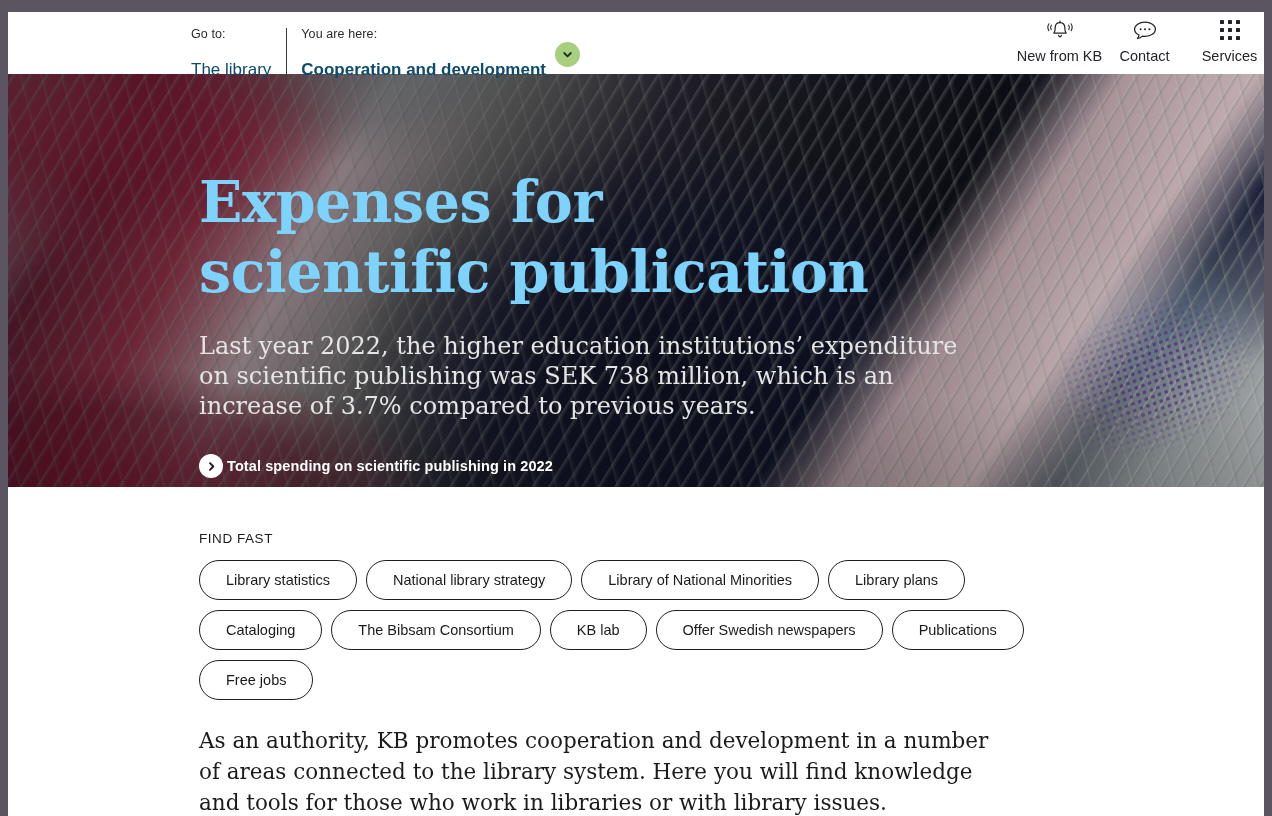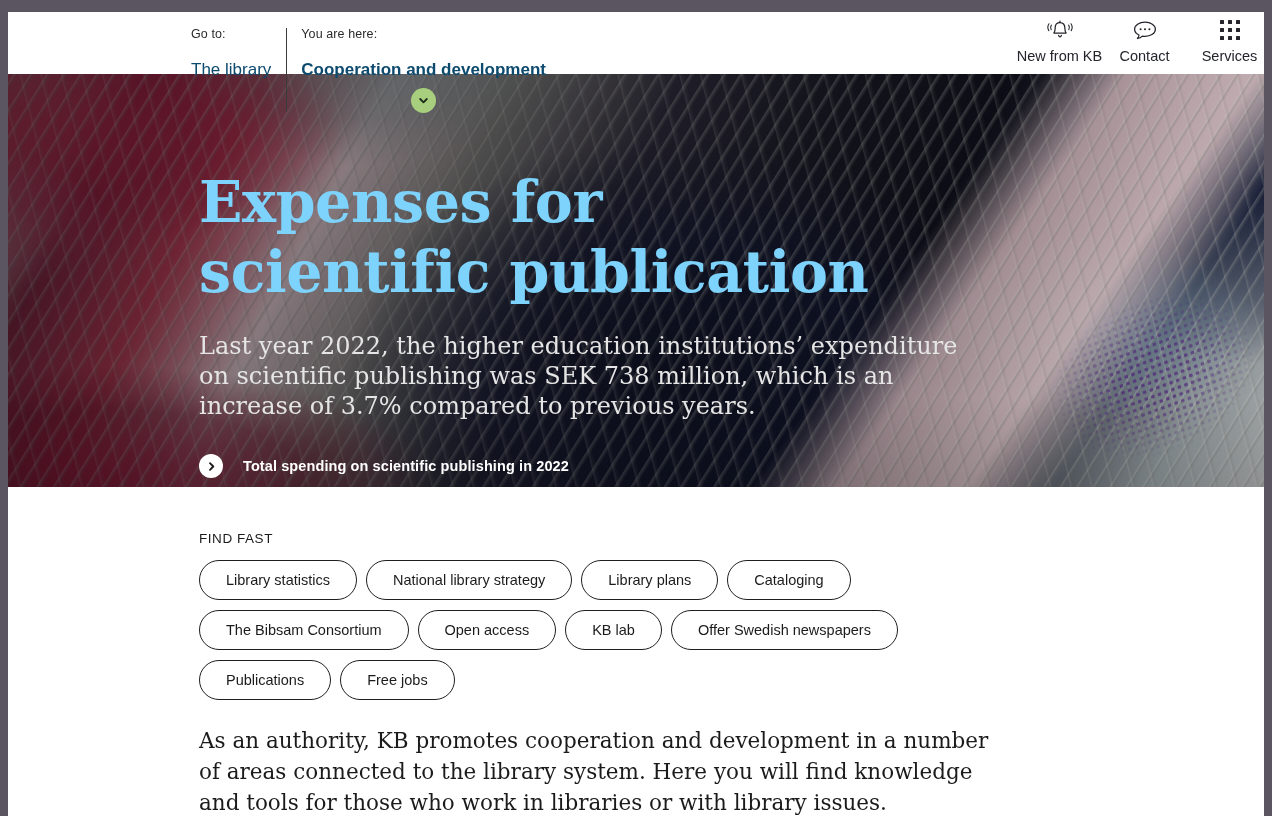--- a/index.html
+++ b/index.html
@@ -54,21 +54,21 @@
     line-height: 19px;
     margin-top: 18px;
   }
   .crumb-value.bold { font-weight: 700; }
   .crumb-divider {
     width: 1px;
     align-self: stretch;
     background: #3b3b3b;
     margin: 1px 14px 1px 15px;
   }
-  .crumb-row { display: flex; align-items: center; gap: 9px; flex-direction: column; }
+  .crumb-row { display: flex; gap: 9px; }
   .chev-badge {
     width: 25px; height: 25px;
     border-radius: 50%;
     background: #a8cf7d;
     display: flex;
     align-items: center;
     justify-content: center;
     flex: 0 0 auto;
   }
   .chev-badge svg { display: block; }
@@ -242,21 +242,21 @@
     font-size: 24px;
     line-height: 30px;
     color: #e5e5e5;
     margin-top: 24px;
     max-width: 790px;
     font-weight: 400;
   }
   #hero-cta {
     display: flex;
     align-items: center;
-    gap: 20px;
+    gap: 4px;
     margin-top: 33px;
     cursor: pointer;
     width: max-content;
   }
   .cta-circle {
     width: 24px; height: 24px;
     border-radius: 50%;
     background: #ffffff;
     display: flex;
     align-items: center;
@@ -427,24 +427,24 @@
       </div>
     </div>
 
     <div id="main">
 
       <div id="findfast-label">FIND FAST</div>
 
       <div id="pill-wrap">
         <a class="pill">Library statistics</a>
         <a class="pill">National library strategy</a>
+        <a class="pill">Library of National Minorities</a>
         <a class="pill">Library plans</a>
         <a class="pill">Cataloging</a>
         <a class="pill">The Bibsam Consortium</a>
-        <a class="pill">Open access</a>
         <a class="pill">KB lab</a>
         <a class="pill">Offer Swedish newspapers</a>
         <a class="pill">Publications</a>
         <a class="pill">Free jobs</a>
       </div>
 
       <p id="intro">As an authority, KB promotes cooperation and development in a number of areas connected to the library system. Here you will find knowledge and tools for those who work in libraries or with library issues.</p>
     </div>
 
   </div>

